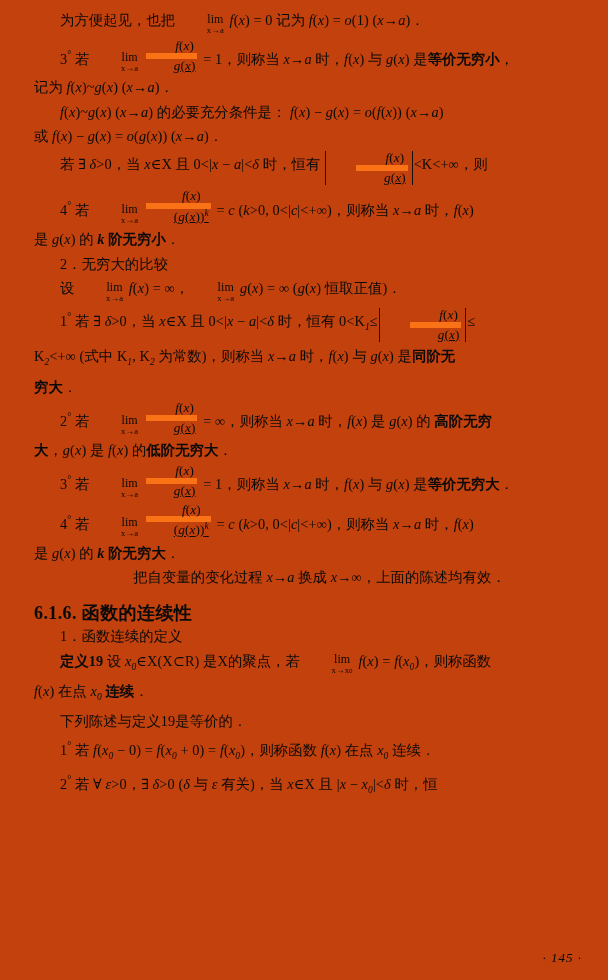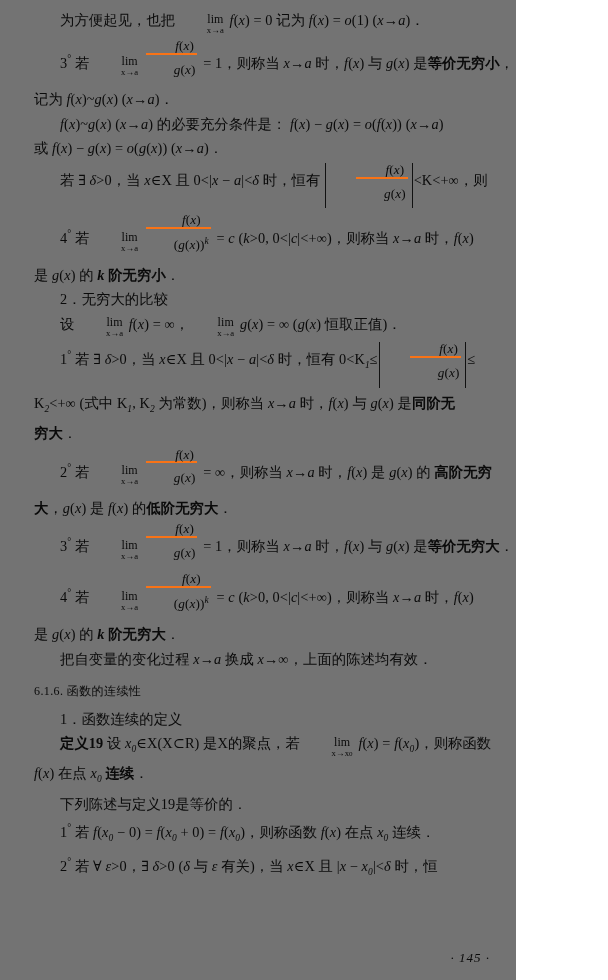--- a/index.html
+++ b/index.html
@@ -12,48 +12,48 @@
     height: 980px;
     font-family: "Liberation Serif", "DejaVu Serif", serif;
     color: #0a0a0a;
     position: relative;
     overflow: hidden;
   }
   
   .page {
     position: absolute;
     left: 0; top: 0;
-    width: 516px;
+    width: 608px;
     height: 980px;
-    background: #737373;
+    background: #c2410c;
     padding: 0;
     box-sizing: border-box;
   }
   .content {
     position: absolute;
     left: 34px;
     top: 10px;
     width: 545px;
   }
   .line {
     font-size: 14.3px;
     line-height: 20px;
     margin: 0 0 4.5px 0;
     white-space: nowrap;
     letter-spacing: 0.1px;
   }
   .line.indent {
     text-indent: 26px;
   }
-  .big-gap { margin-bottom: 10px; }
+  .big-gap { margin-bottom: 10px; text-align: center; }
   .bold { font-weight: bold; }
   .heading {
-    font-size: 12px;
-    font-weight: normal;
-    margin: 14px 0 9px 0;
+    font-size: 18px;
+    font-weight: bold;
+    margin: 14px 0 1px 0;
     letter-spacing: 0.4px;
   }
   
   .mi { font-family: "Liberation Serif", serif; font-style: italic; }
   .mr { font-family: "Liberation Serif", serif; font-style: normal; }
   .lim {
     display: inline-block;
     vertical-align: -0.55em;
     text-align: center;
     line-height: 1;
@@ -63,21 +63,21 @@
   .lim .sub { font-size: 8.6px; display: block; margin-top: 1px; }
   .frac {
     display: inline-block;
     vertical-align: -0.48em;
     text-align: center;
     line-height: 1.05;
     margin: 0 2px;
     font-size: 13.2px;
   }
   .frac .num { display: block; padding: 0 2px; }
-  .frac .den { display: block; border-top: 2px solid #f97316; padding: 8px 2px; }
+  .frac .den { display: block; border-top: 6px solid #f97316; padding: 0 2px; text-decoration: underline; }
   .sup { font-size: 9.5px; vertical-align: super; font-style: italic; }
   .sub2 { font-size: 9.5px; vertical-align: sub; font-style: italic; }
   .abs {
     display: inline-block;
     border-left: 1px solid #111;
     border-right: 1px solid #111;
     padding: 0 2px;
     margin: 0 1px;
     vertical-align: -0.48em;
   }

